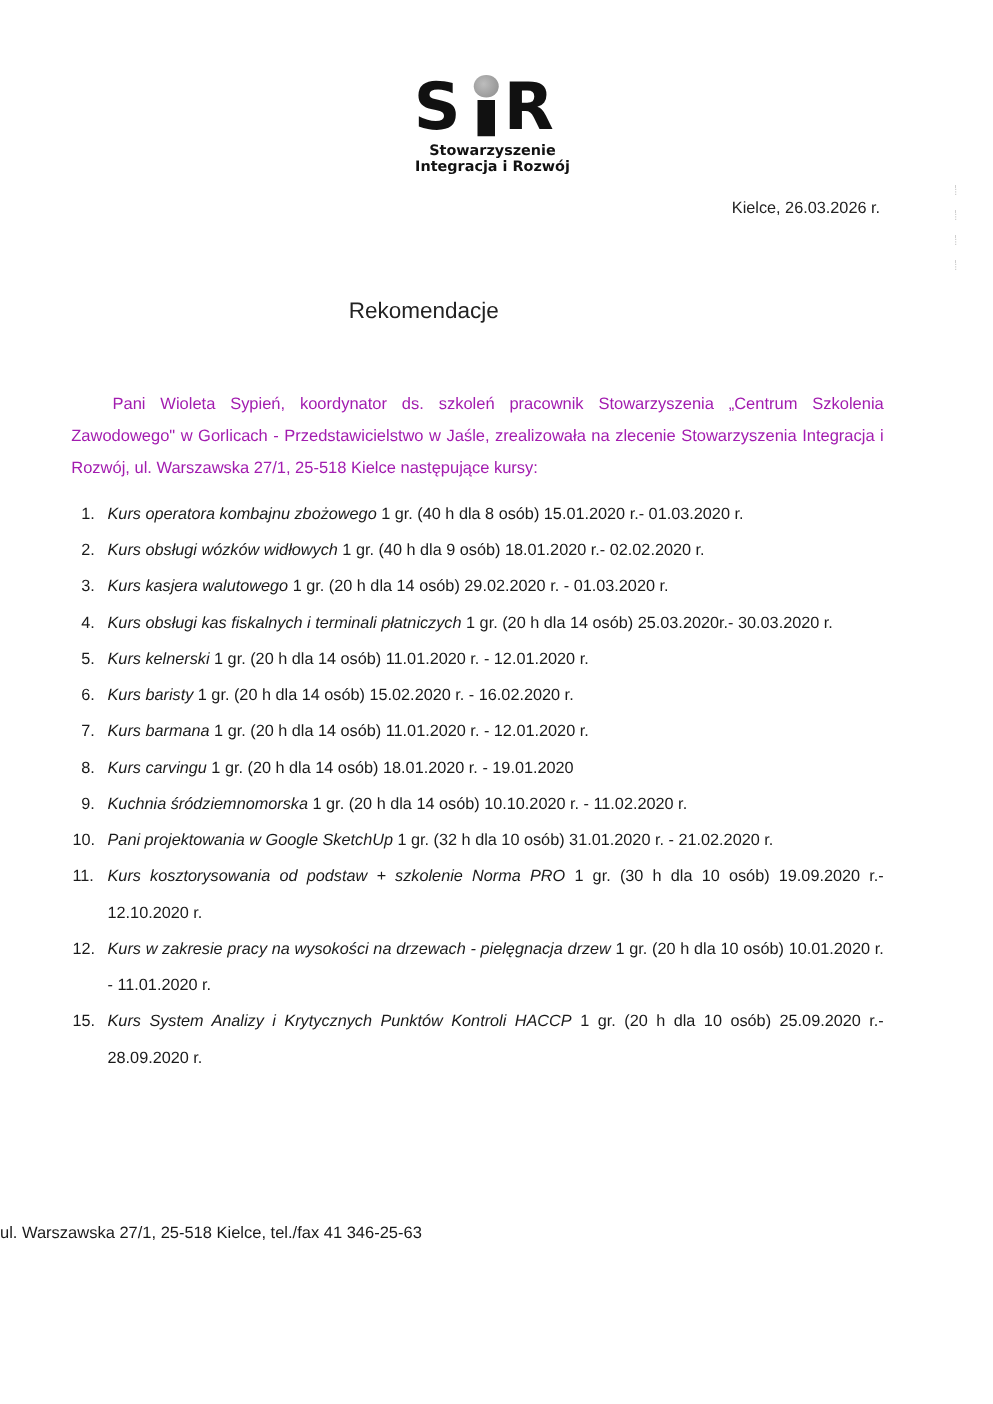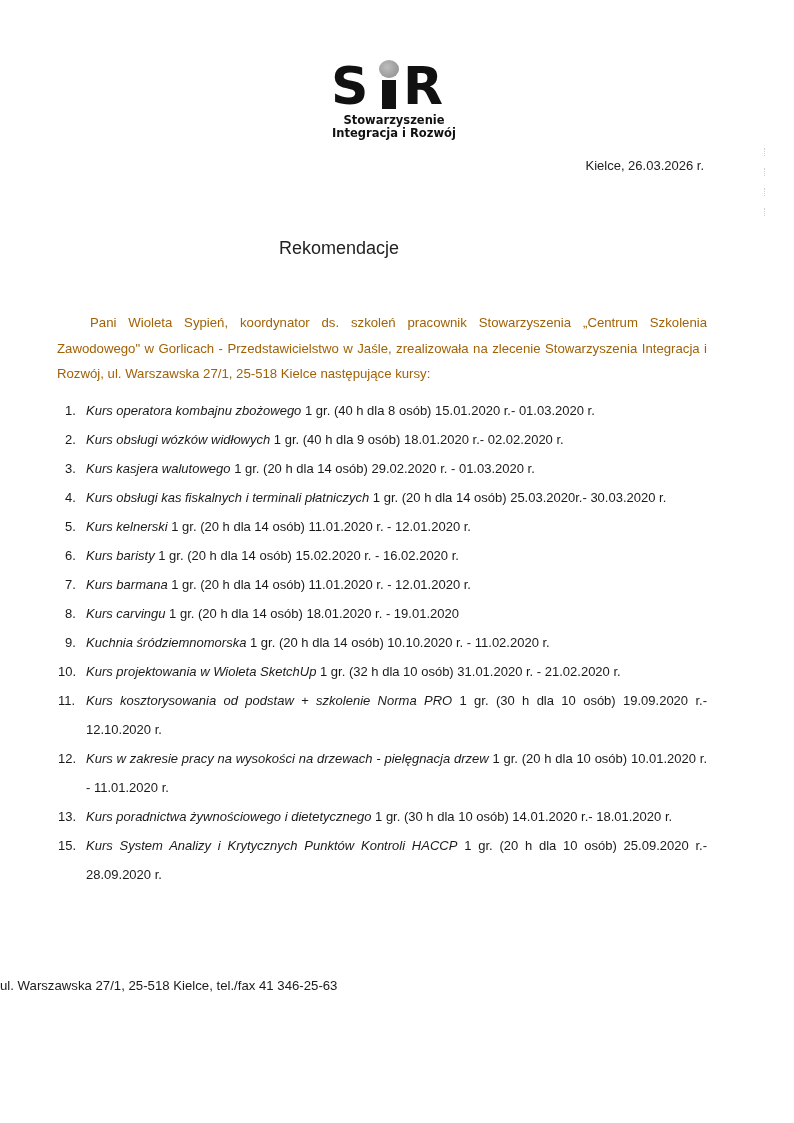--- a/index.html
+++ b/index.html
@@ -14,21 +14,21 @@
   .logo-mark .i .stem { position: absolute; left: 3px; top: 20px; width: 14px; height: 29px; background: #111; }
   .logo-mark .i .dot { position: absolute; left: 0px; top: 0px; width: 20px; height: 18px; border-radius: 50%;
                        background: radial-gradient(circle at 40% 40%, #bdbdbd, #8a8a8a); }
   .logo-mark .r { left: 74px; }
   .logo-sub { font-family: "DejaVu Sans", sans-serif; font-weight: bold; font-size: 11.5px; line-height: 13px; color: #111; margin-top: 4px; }
   .date { position: absolute; right: 90px; top: 158px; font-size: 13px; color: #222; }
   .margin-marks { position: absolute; left: 764px; top: 148px; width: 10px; }
   .margin-marks div { height: 8px; border-left: 1px dotted #cfcfcf; margin-bottom: 12px; }
   .title { position: absolute; left: 0; width: 678px; top: 238px; text-align: center; font-size: 18px; color: #222; }
   .intro { position: absolute; left: 57px; width: 650px; top: 310px; font-size: 13.2px; line-height: 25.5px;
-           text-align: justify; color: #a16207; }
+           text-align: justify; color: #a21caf; }
   .intro .indent { display: inline-block; width: 33px; }
   .list { position: absolute; left: 57px; width: 650px; top: 396px; margin: 0; padding: 0; list-style: none; }
   .item { position: relative; padding-left: 29px; font-size: 13px; line-height: 29px; text-align: justify; color: #1a1a1a; }
   .item .num { position: absolute; left: 8px; top: 0; }
   .item.w .num { left: 1px; }
   .item .name { font-style: italic; }
   .footer { position: absolute; left: 0; width: 794px; top: 975px; font-size: 13.2px; line-height: 22px; color: #1a1a1a; }
   .footer b { font-weight: bold; }
 </style>
 </head>
@@ -65,22 +65,21 @@
 <ol class="list">
   <li class="item"><span class="num">1.</span><span class="name">Kurs operatora kombajnu zbożowego</span><span> 1 gr. (40 h dla 8 osób) 15.01.2020 r.- 01.03.2020 r.</span></li>
   <li class="item"><span class="num">2.</span><span class="name">Kurs obsługi wózków widłowych</span><span> 1 gr. (40 h dla 9 osób) 18.01.2020 r.- 02.02.2020 r.</span></li>
   <li class="item"><span class="num">3.</span><span class="name">Kurs kasjera walutowego</span><span> 1 gr. (20 h dla 14 osób) 29.02.2020 r. - 01.03.2020 r.</span></li>
   <li class="item"><span class="num">4.</span><span class="name">Kurs obsługi kas fiskalnych i terminali płatniczych</span><span> 1 gr. (20 h dla 14 osób) 25.03.2020r.- 30.03.2020 r.</span></li>
   <li class="item"><span class="num">5.</span><span class="name">Kurs kelnerski</span><span> 1 gr. (20 h dla 14 osób) 11.01.2020 r. - 12.01.2020 r.</span></li>
   <li class="item"><span class="num">6.</span><span class="name">Kurs baristy</span><span> 1 gr. (20 h dla 14 osób) 15.02.2020 r. - 16.02.2020 r.</span></li>
   <li class="item"><span class="num">7.</span><span class="name">Kurs barmana</span><span> 1 gr. (20 h dla 14 osób) 11.01.2020 r. - 12.01.2020 r.</span></li>
   <li class="item"><span class="num">8.</span><span class="name">Kurs carvingu</span><span> 1 gr.  (20 h dla 14 osób) 18.01.2020 r. - 19.01.2020</span></li>
   <li class="item"><span class="num">9.</span><span class="name">Kuchnia śródziemnomorska</span><span> 1 gr. (20 h dla 14 osób) 10.10.2020 r. - 11.02.2020 r.</span></li>
-  <li class="item w"><span class="num">10.</span><span class="name">Kurs projektowania w Wioleta SketchUp</span><span> 1 gr. (32 h dla 10 osób) 31.01.2020 r. - 21.02.2020 r.</span></li>
+  <li class="item w"><span class="num">10.</span><span class="name">Pani projektowania w Google SketchUp</span><span> 1 gr. (32 h dla 10 osób) 31.01.2020 r. - 21.02.2020 r.</span></li>
   <li class="item w"><span class="num">11.</span><span class="name">Kurs kosztorysowania od podstaw + szkolenie Norma PRO</span><span> 1 gr. (30 h dla 10 osób) 19.09.2020 r.- 12.10.2020 r.</span></li>
   <li class="item w"><span class="num">12.</span><span class="name">Kurs w zakresie pracy na wysokości na drzewach - pielęgnacja drzew</span><span> 1 gr. (20 h dla 10 osób) 10.01.2020 r. - 11.01.2020 r.</span></li>
-  <li class="item w"><span class="num">13.</span><span class="name">Kurs poradnictwa żywnościowego i dietetycznego</span><span> 1 gr. (30 h dla 10 osób) 14.01.2020 r.- 18.01.2020 r.</span></li>
   <li class="item w"><span class="num">15.</span><span class="name">Kurs System Analizy i Krytycznych Punktów Kontroli HACCP</span><span> 1 gr. (20 h dla 10 osób) 25.09.2020 r.- 28.09.2020 r.</span></li>
 </ol>
 
 <div class="footer">
   <div>ul. Warszawska 27/1, 25-518 Kielce, tel./fax 41 346-25-63</div>
 </div>
 
 </body></html>

